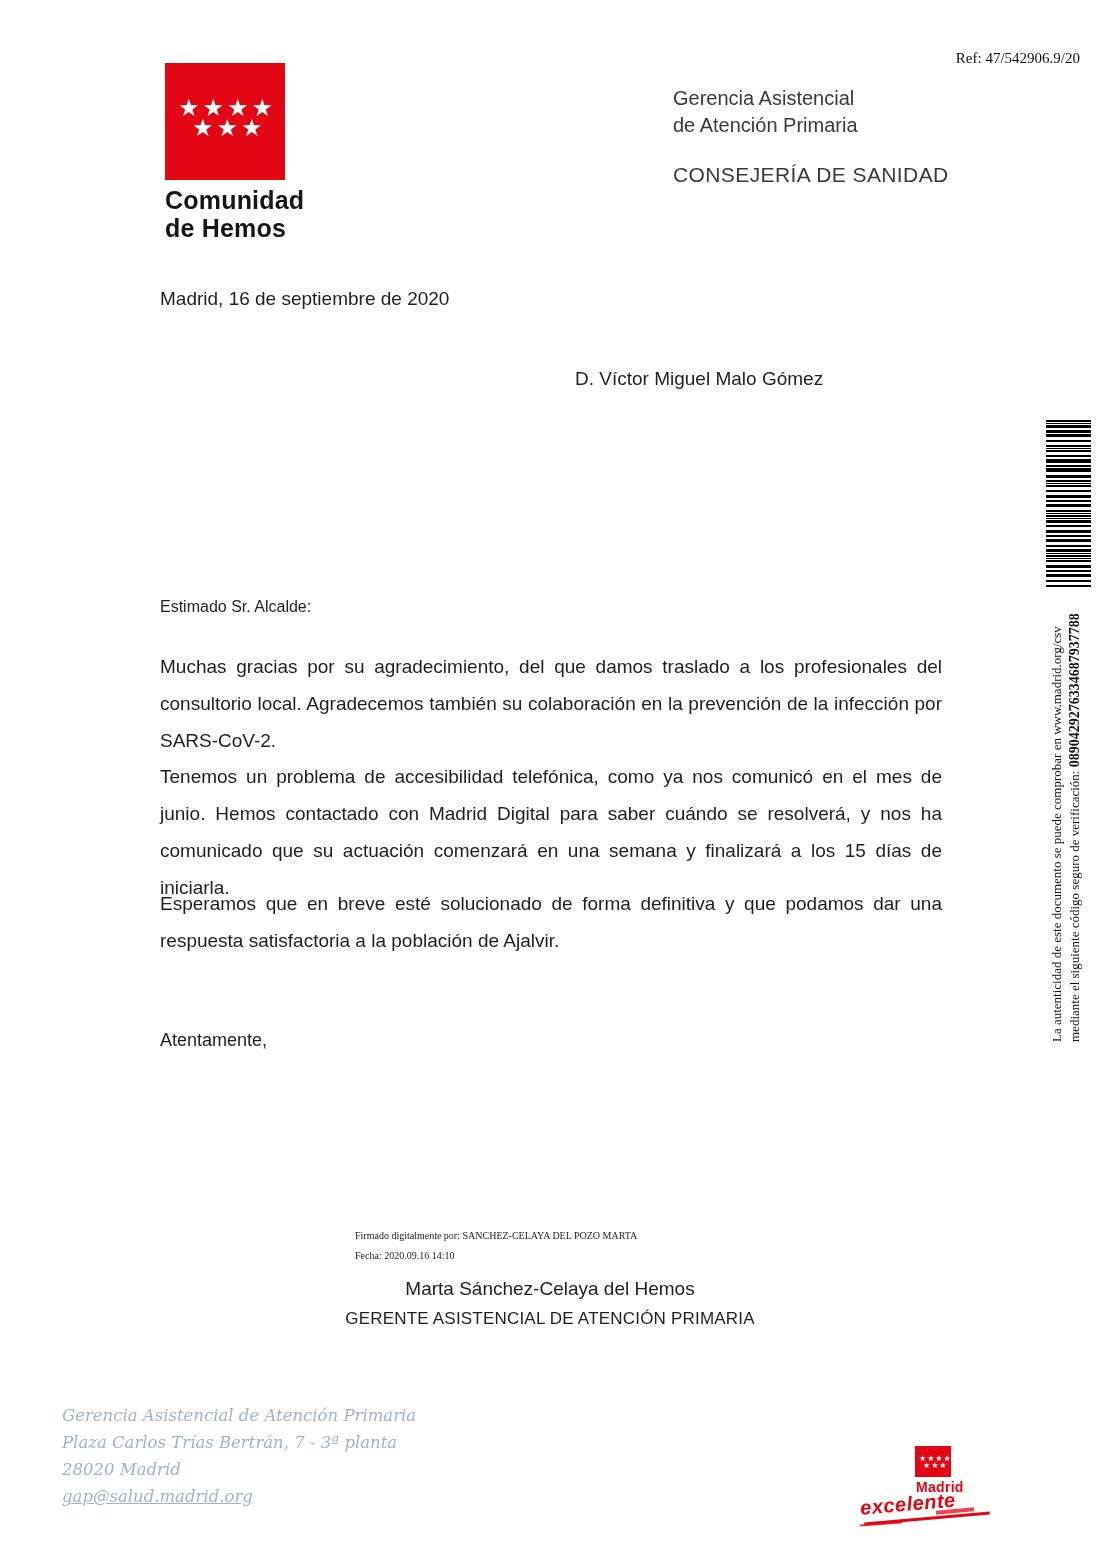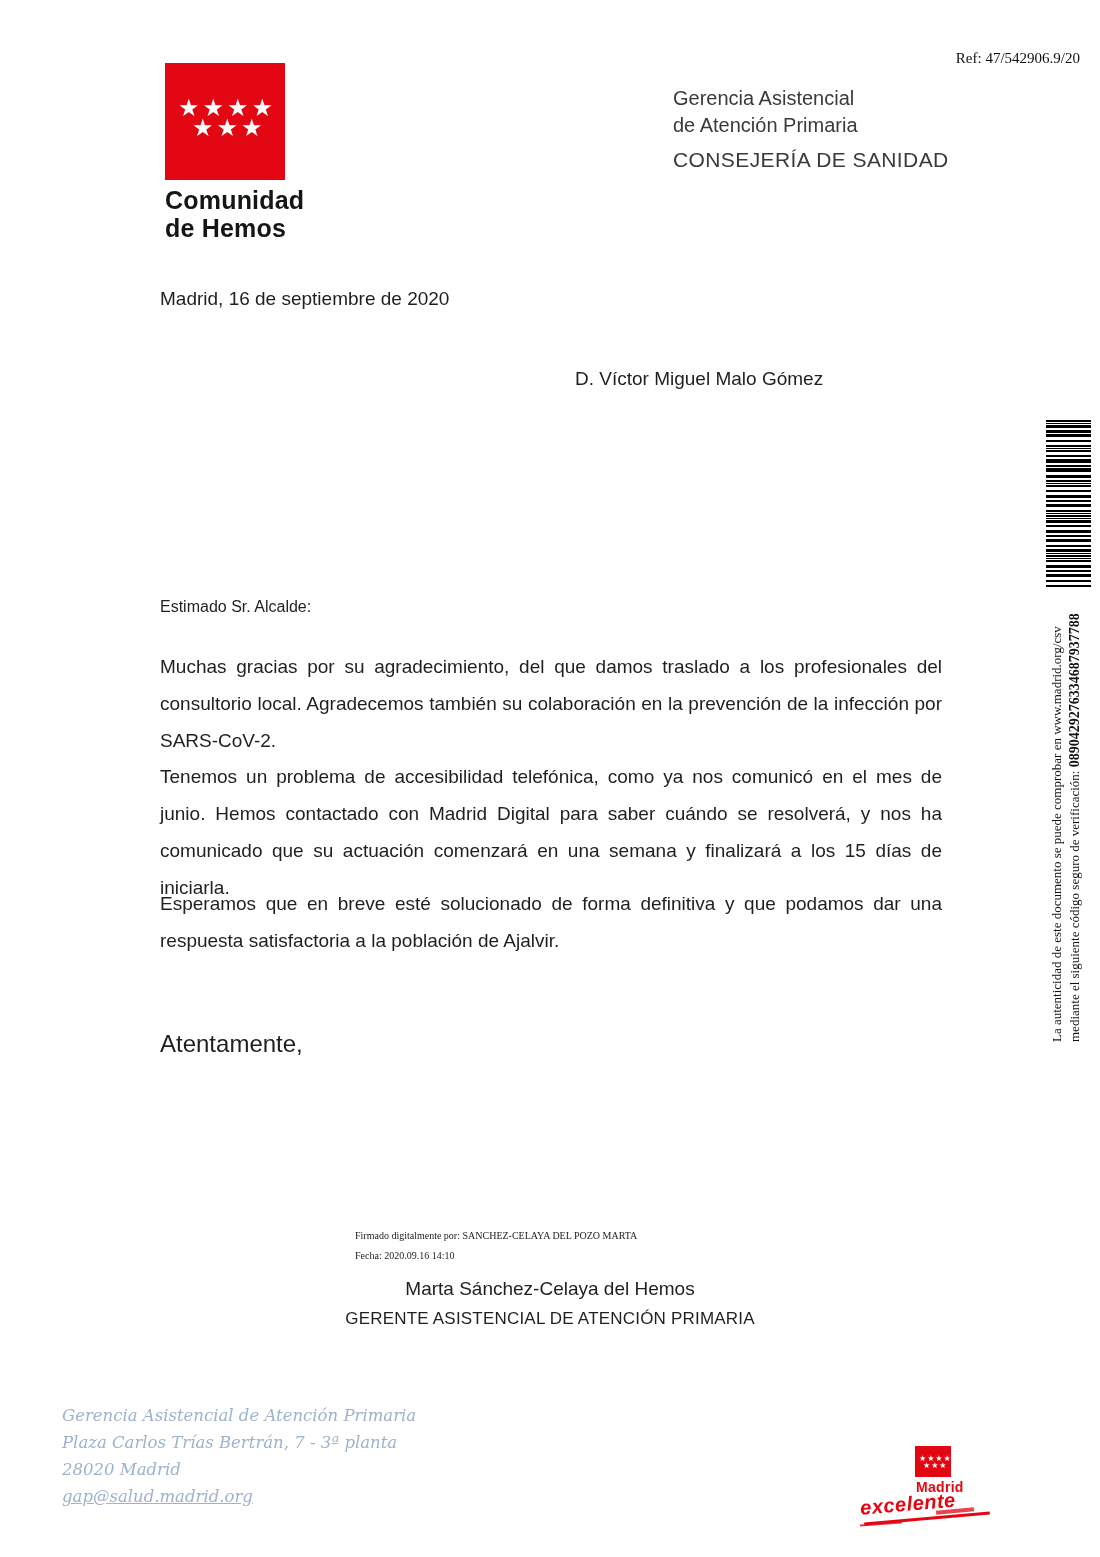--- a/index.html
+++ b/index.html
@@ -53,37 +53,37 @@
     letter-spacing: 0.2px;
   }
   
   .dept {
     position: absolute;
     left: 673px;
     top: 85px;
     color: #3a3a3a;
   }
   .dept .dept-line { font-size: 20px; line-height: 27px; }
-  .dept .org { margin-top: 9px; font-size: 21px; letter-spacing: 0.4px; }
+  .dept .org { margin-top: 24px; font-size: 21px; letter-spacing: 0.4px; }
   
   .dateline { position: absolute; left: 160px; top: 288px; font-size: 19px; }
   .recipient { position: absolute; left: 575px; top: 363px; font-size: 19px; line-height: 31px; }
   .salutation { position: absolute; left: 160px; top: 598px; font-size: 16px; }
   .para {
     position: absolute;
     left: 160px;
     width: 782px;
     font-size: 19px;
     line-height: 37px;
     text-align: justify;
   }
   .p1 { top: 648px; }
   .p2 { top: 758px; }
   .p3 { top: 885px; }
-  .closing { position: absolute; left: 160px; top: 1030px; font-size: 24px; }
+  .closing { position: absolute; left: 160px; top: 1030px; font-size: 18px; }
   
   .sig-digital {
     position: absolute;
     left: 355px;
     top: 1226px;
     font-family: "Liberation Serif", serif;
     font-size: 10px;
     line-height: 20px;
     color: #222;
   }

